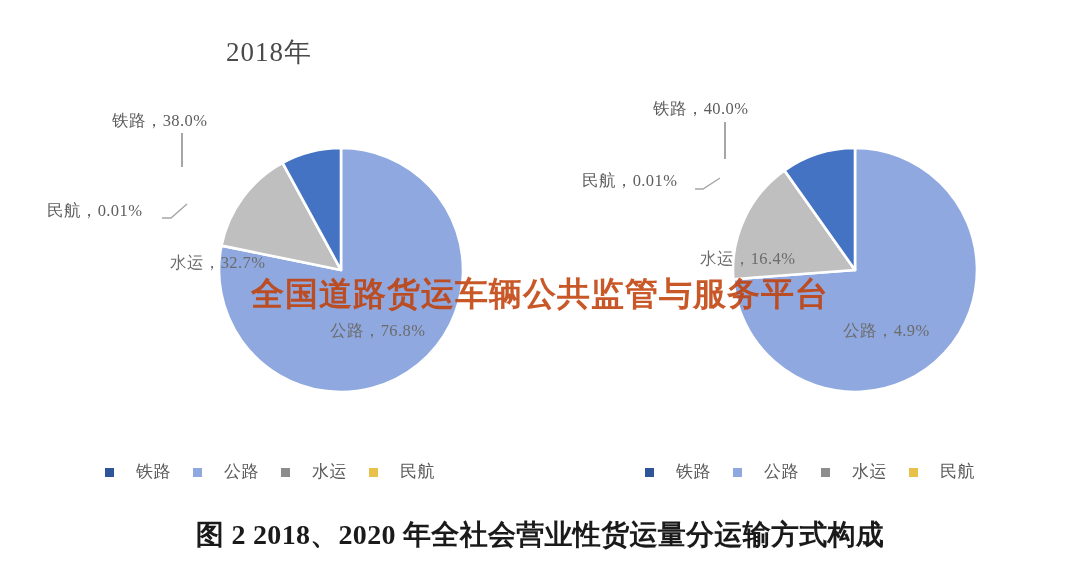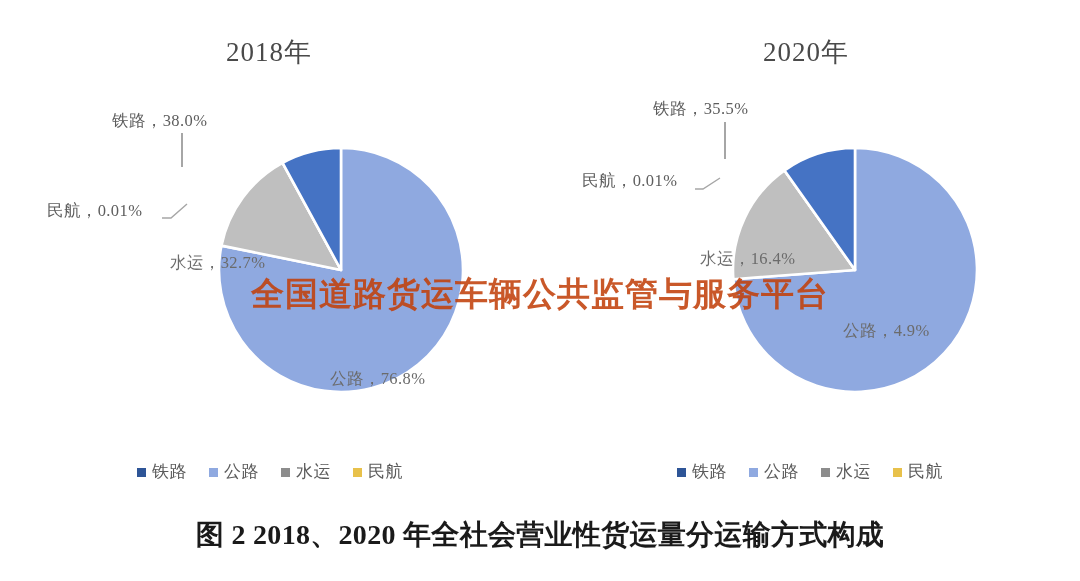--- a/index.html
+++ b/index.html
@@ -69,21 +69,21 @@
     color: #5d5d5d;
     white-space: nowrap;
     letter-spacing: 0.4px;
   }
   .data-label.on-slice { color: #6b6b6b; }
 
   
   .panel.left  .lbl-rail  { left: 112px; top: 110px; }
   .panel.left  .lbl-air   { left: 47px;  top: 200px; }
   .panel.left  .lbl-water { left: 170px; top: 252px; }
-  .panel.left  .lbl-road  { left: 330px; top: 320px; margin-top: 48px; }
+  .panel.left  .lbl-road  { left: 330px; top: 320px; }
 
   
   .panel.right .lbl-rail  { left: 113px; top: 98px;  }
   .panel.right .lbl-air   { left: 42px;  top: 170px; }
   .panel.right .lbl-water { left: 160px; top: 248px; }
   .panel.right .lbl-road  { left: 303px; top: 320px; }
 
   
   .leader {
     position: absolute;
@@ -108,21 +108,21 @@
     width: 540px;
     left: 0;
     display: flex;
     justify-content: center;
     align-items: center;
     gap: 22px;
   }
   .legend-item {
     display: flex;
     align-items: center;
-    gap: 6px;
+    gap: 22px;
     white-space: nowrap;
   }
   .legend-swatch {
     width: 9px;
     height: 9px;
     display: inline-block;
     flex: 0 0 auto;
     margin-top: 1px;
   }
   .legend-label {
@@ -211,41 +211,40 @@
       </div>
       <div class="legend-item">
         <span class="legend-swatch" style="background: rgb(232, 193, 75);"></span>
         <span class="legend-label">民航</span>
       </div>
     </div>
   </div>
 
   <div class="panel right">
 
-    <div class="panel-title">2020年</div>
 
     <div class="pie-wrap">
       <svg class="pie-svg" viewBox="0 0 244 244">
         <g id="slices-2020">
             <path d="M 122 122 L 122.00000000000001 0 A 122 122 0 1 1 0.3508881524606551 131.24627420666627 Z" fill="#8FA9E0" stroke="#FFFFFF" stroke-width="2.6" stroke-linejoin="round"></path>
             <path d="M 122 122 L 0.3508881524606551 131.24627420666627 A 122 122 0 0 1 51.47970325632048 22.44655833581953 Z" fill="#BFBFBF" stroke="#FFFFFF" stroke-width="2.6" stroke-linejoin="round"></path>
             <path d="M 122 122 L 51.47970325632048 22.44655833581953 A 122 122 0 0 1 51.54226218726316 22.402273207107612 Z" fill="#E8C14B" stroke="#FFFFFF" stroke-width="2.6" stroke-linejoin="round"></path>
             <path d="M 122 122 L 51.54226218726316 22.402273207107612 A 122 122 0 0 1 121.99999999999987 0 Z" fill="#4573C4" stroke="#FFFFFF" stroke-width="2.6" stroke-linejoin="round"></path>
           </g>
       </svg>
     </div>
 
     <div class="leader leader-rail"></div>
     <div class="leader-air">
       <svg width="26" height="18" viewBox="0 0 26 18">
         <polyline points="0,13 8,13 25,2" fill="none" stroke="#a6a6a6" stroke-width="1.4"></polyline>
       </svg>
     </div>
 
-    <div class="data-label lbl-rail">铁路，35.5%</div>
+    <div class="data-label lbl-rail">铁路，40.0%</div>
     <div class="data-label lbl-air">民航，0.01%</div>
     <div class="data-label lbl-water on-slice">水运，16.4%</div>
     <div class="data-label lbl-road on-slice">公路，4.9%</div>
 
     <div class="legend">
       <div class="legend-item">
         <span class="legend-swatch" style="background: rgb(46, 85, 151);"></span>
         <span class="legend-label">铁路</span>
       </div>
       <div class="legend-item">

